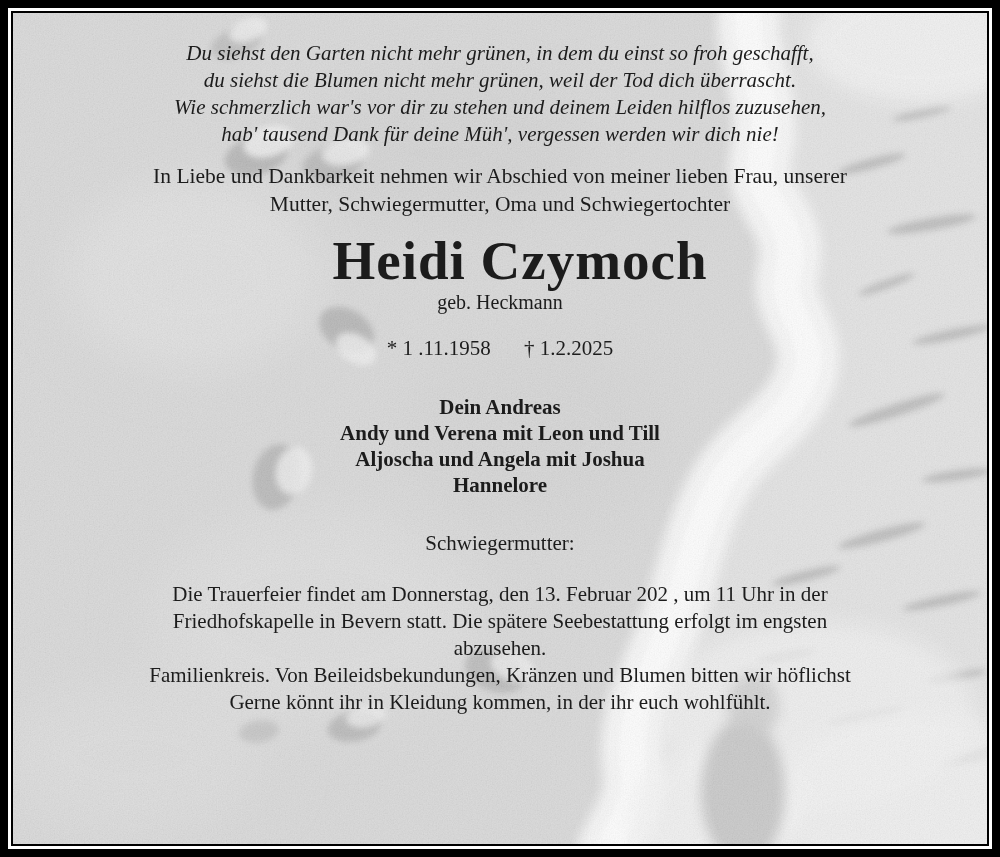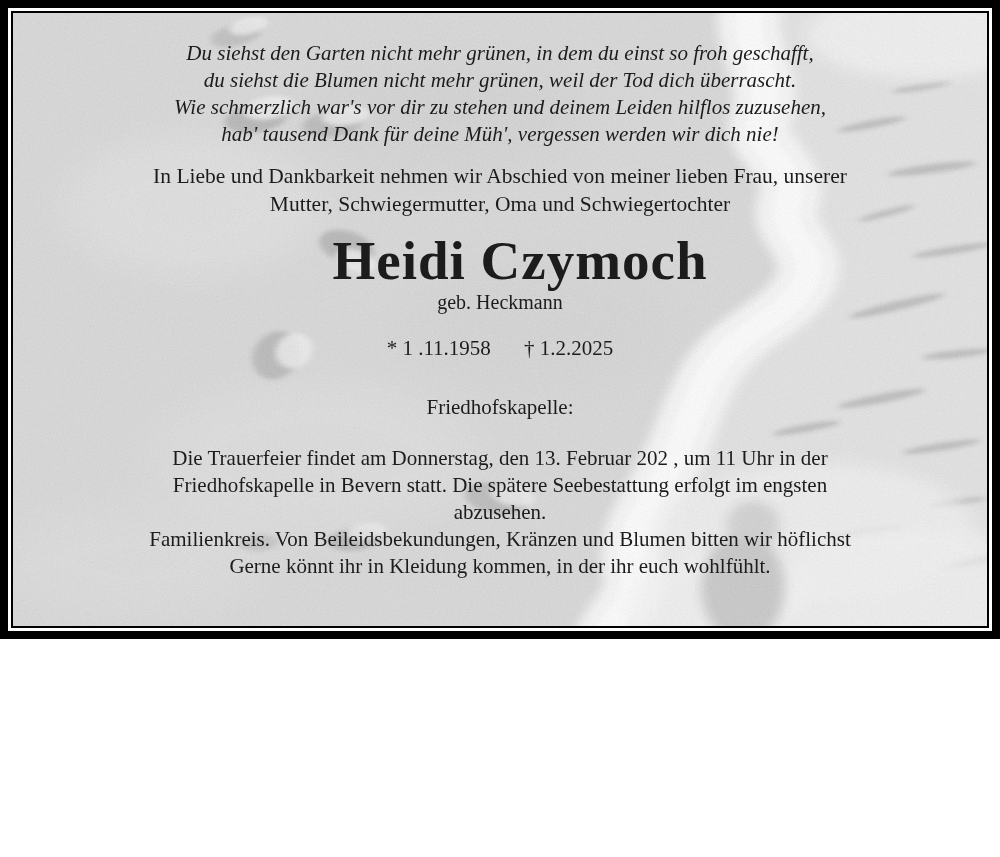--- a/index.html
+++ b/index.html
@@ -1,17 +1,17 @@
 <!DOCTYPE html>
 <html style="--sand: #d9d9d9; --water: #e4e4e4; --foam: #fafafa; --frame: #000000; --text: #1c1c1c;"><head>
 <meta charset="utf-8">
 <style>
   html,body{margin:0;padding:0;background:#ffffff;}
   body{width:1000px;height:857px;overflow:hidden;font-family:"Liberation Serif", serif;}
-  .card{position:relative;width:1000px;height:639px;box-sizing:border-box;}
+  .card{position:relative;width:1000px;height:857px;box-sizing:border-box;}
   .frame-outer{position:absolute;inset:0;border:8px solid var(--frame,#000);background:#fff;padding:3px;box-sizing:border-box;}
   .frame-inner{position:relative;width:100%;height:100%;border:2px solid var(--frame,#000);box-sizing:border-box;overflow:hidden;background:var(--sand,#d9d9d9);}
   .bg{position:absolute;inset:0;width:100%;height:100%;display:block;}
   .content{position:absolute;inset:0;text-align:center;color:var(--text,#1c1c1c);}
   .poem{padding-top:27px;font-style:italic;font-size:21px;line-height:27px;}
   .intro{margin-top:14px;font-size:21.5px;line-height:28px;}
   .name{margin-top:15px;font-size:55px;font-weight:bold;line-height:56px;letter-spacing:1px;margin-left:40px;}
   .maiden{font-size:20px;line-height:27px;}
   .dates{margin-top:19px;font-size:21px;line-height:27px;}
   .dates .gap{margin-left:28px;}
@@ -151,23 +151,29 @@
 
         <div class="name">Heidi Czymoch</div>
 
         <div class="maiden">geb. Heckmann</div>
 
         <div class="dates">
           <span>* 1 .11.1958</span>
           <span class="gap">† 1.2.2025</span>
         </div>
 
+        <div class="family">
+          <div>Dein Andreas</div>
+          <div>Andy und Verena mit Leon und Till</div>
+          <div>Aljoscha und Angela mit Joshua</div>
+          <div>Hannelore</div>
+        </div>
 
         <div class="address">
-          <div>Friedhofskapelle:</div>
+          <div>Schwiegermutter:</div>
         </div>
 
         <div class="para">
           <div>Die Trauerfeier findet am Donnerstag, den 13. Februar 202 , um 11 Uhr in der</div>
           <div>Friedhofskapelle in Bevern statt. Die spätere Seebestattung erfolgt im engsten</div>
           <div>abzusehen.</div>
           <div>Familienkreis. Von Beileidsbekundungen, Kränzen und Blumen bitten wir höflichst</div>
           <div>Gerne könnt ihr in Kleidung kommen, in der ihr euch wohlfühlt.</div>
         </div>
 

